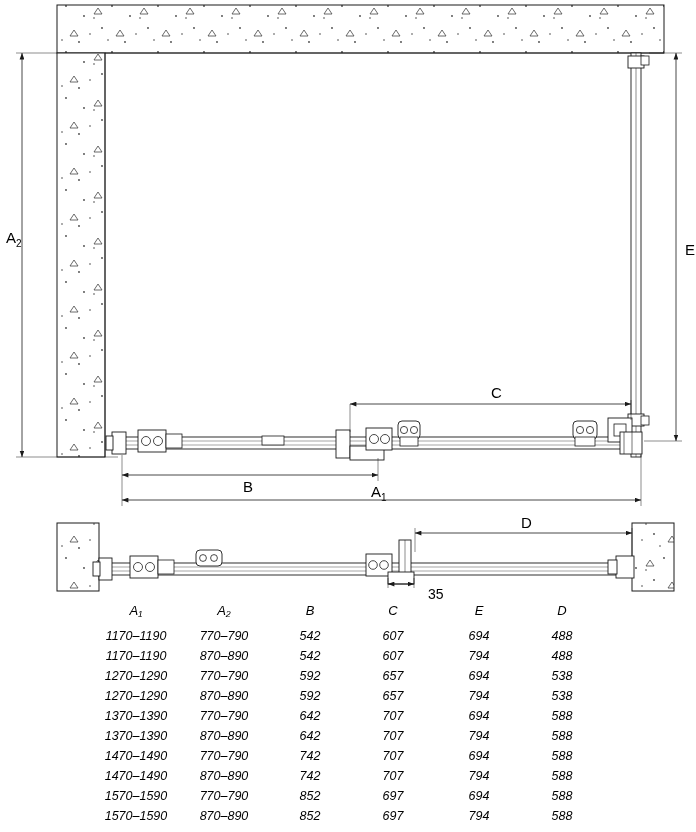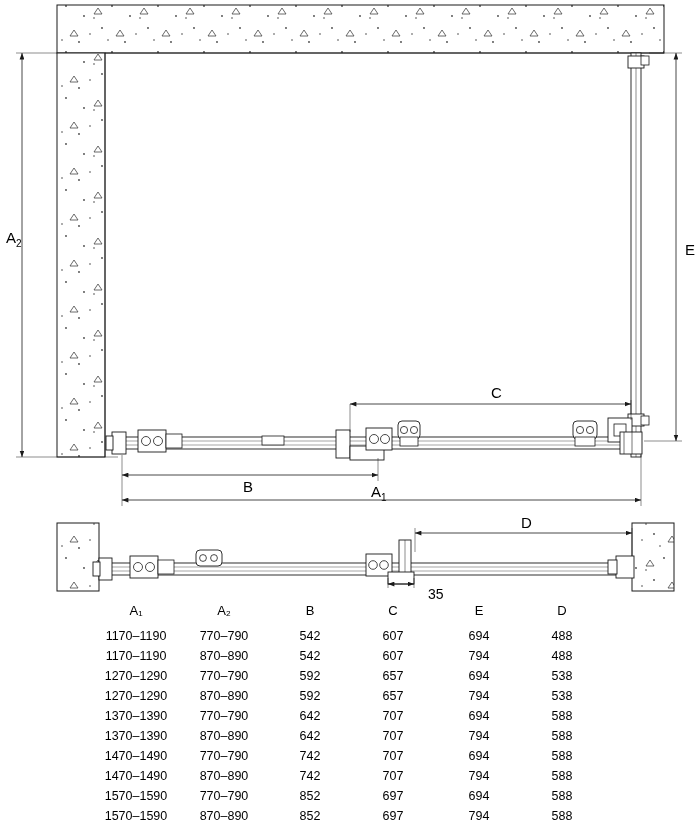--- a/index.html
+++ b/index.html
@@ -1,20 +1,20 @@
 <!DOCTYPE html>
 <html><head>
 <meta charset="utf-8">
 <style>
   html,body{margin:0;padding:0;background:#ffffff;}
   body{width:696px;height:832px;font-family:"Liberation Sans",sans-serif;color:#000;}
   #root{position:relative;width:696px;height:832px;overflow:hidden;}
   svg{display:block;}
   .tbl{position:absolute;left:0;top:600px;width:696px;}
-  table{border-collapse:collapse;margin:0 auto;font-family:"Liberation Sans",sans-serif;}
+  table{border-collapse:collapse;margin:0 auto;font-family:"Liberation Sans",sans-serif;font-style:italic;}
   th,td{font-size:12.5px;font-weight:normal;text-align:center;padding:3px 0 3px 0;}
   th{font-size:13px;padding-bottom:8px;}
   col.c0{width:84px;}
   col.c1{width:92px;}
   col.c2{width:80px;}
   col.c3{width:86px;}
   col.c4{width:86px;}
   col.c5{width:80px;}
 </style>
 </head>

